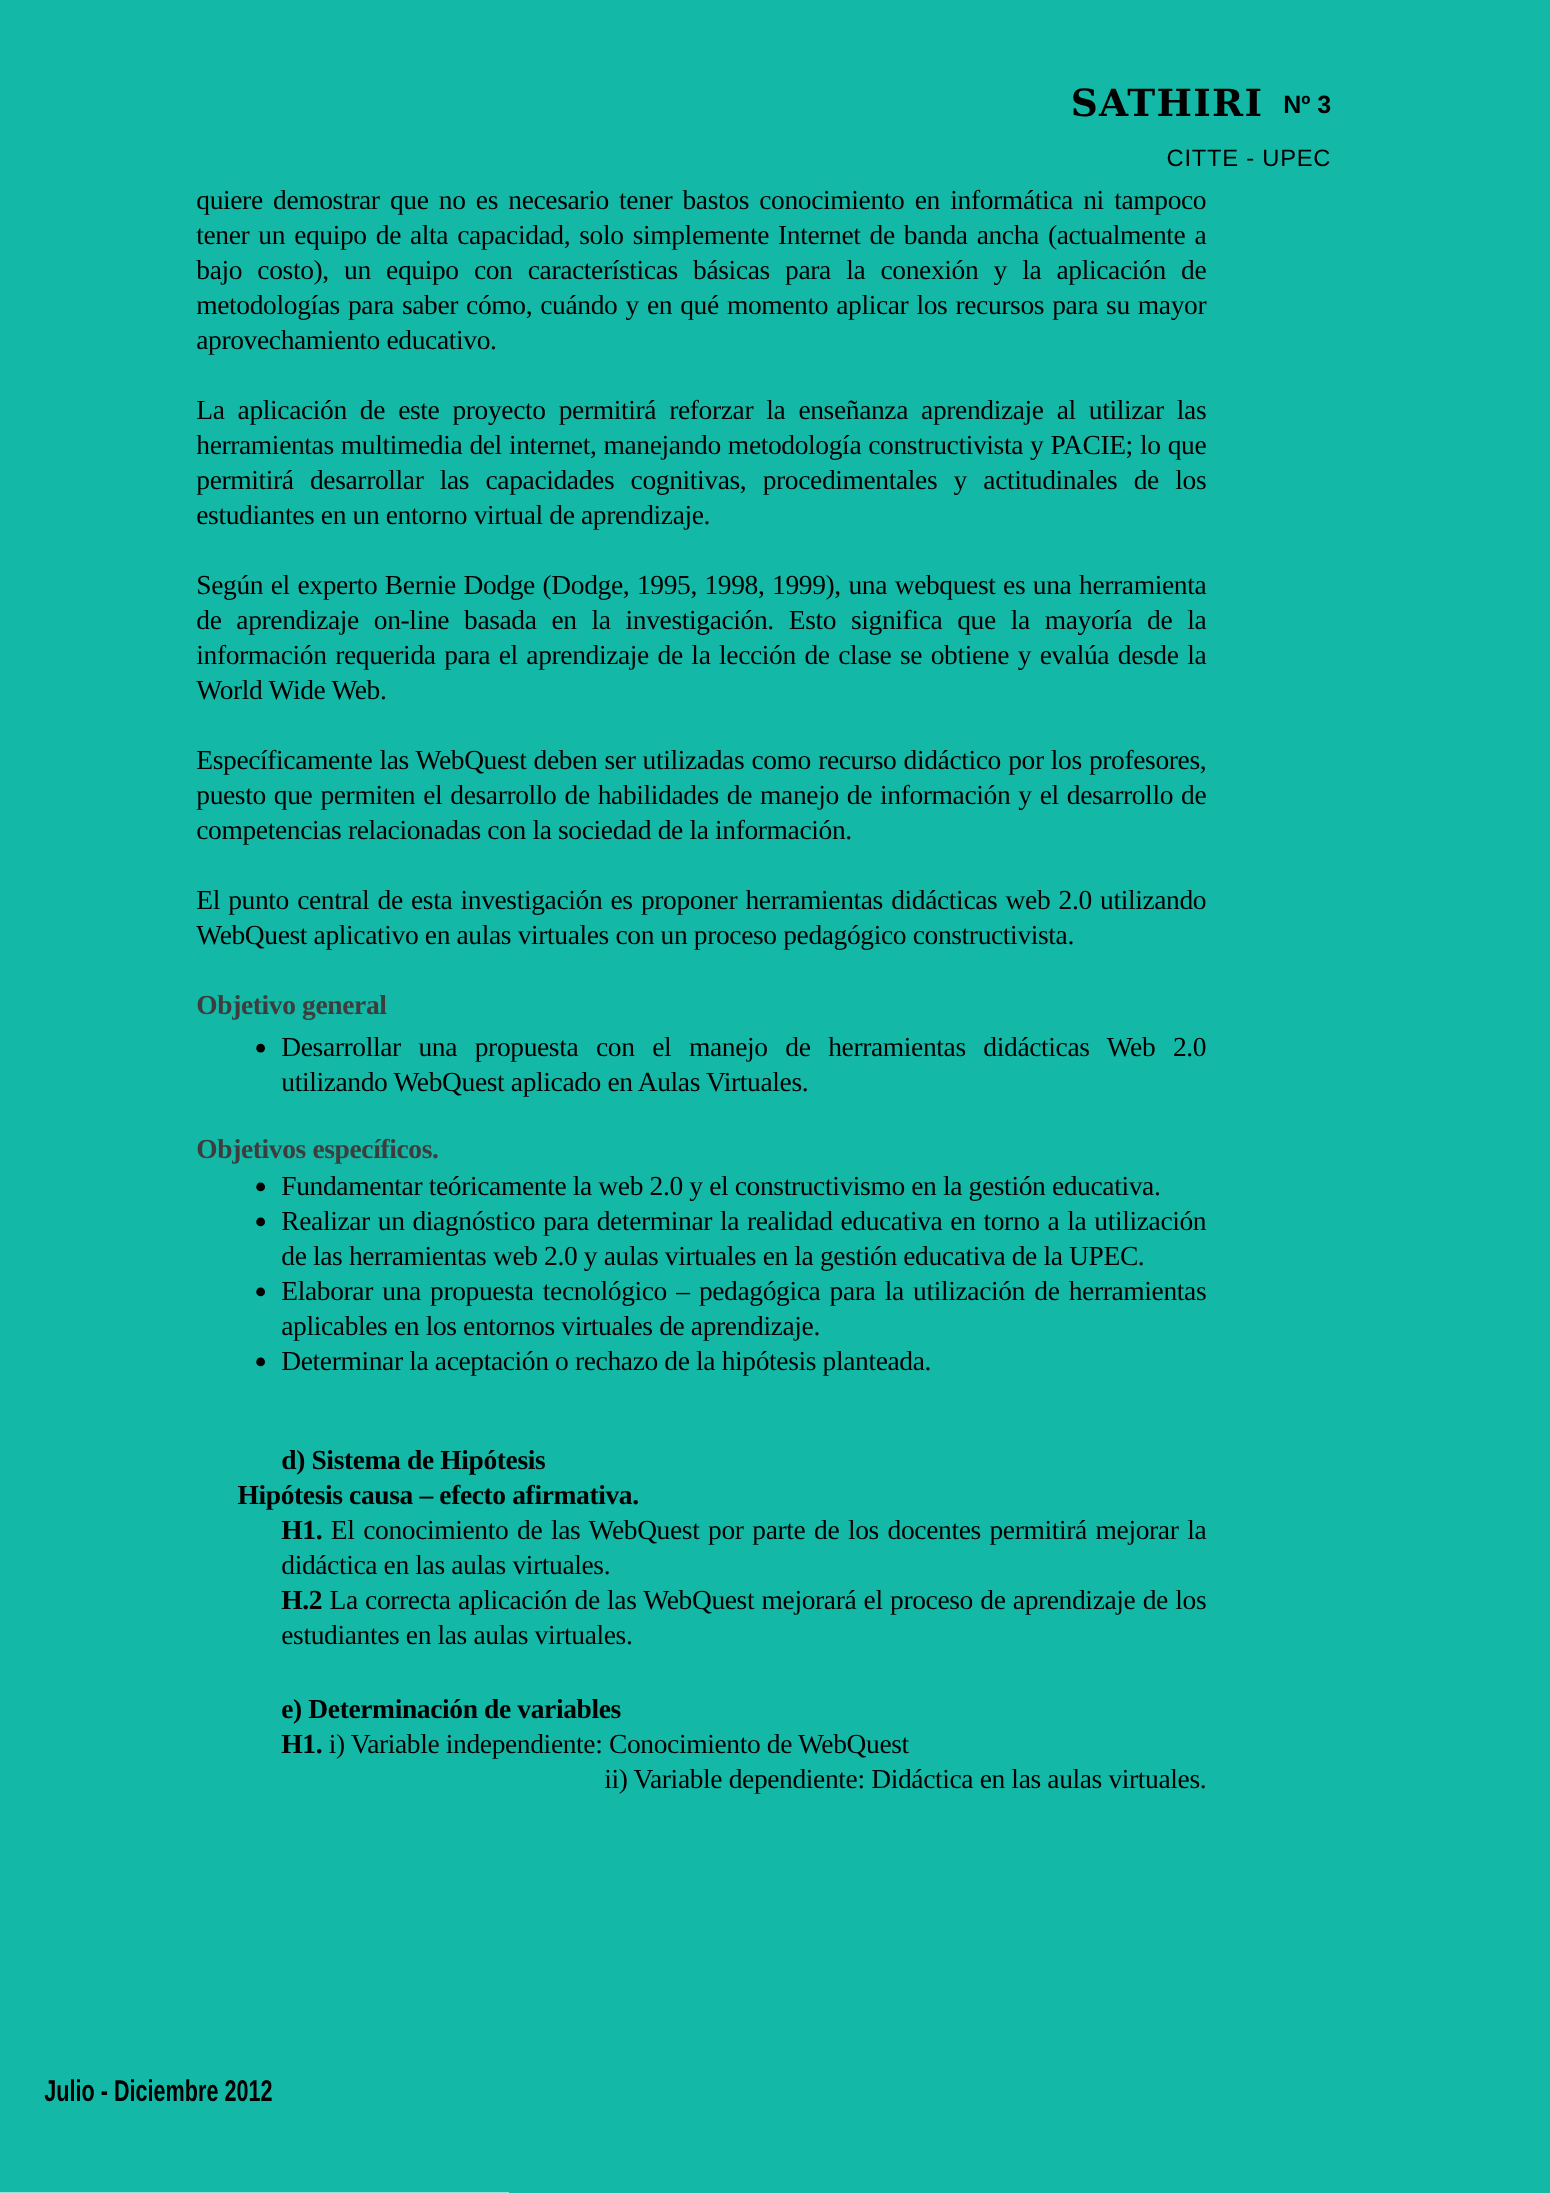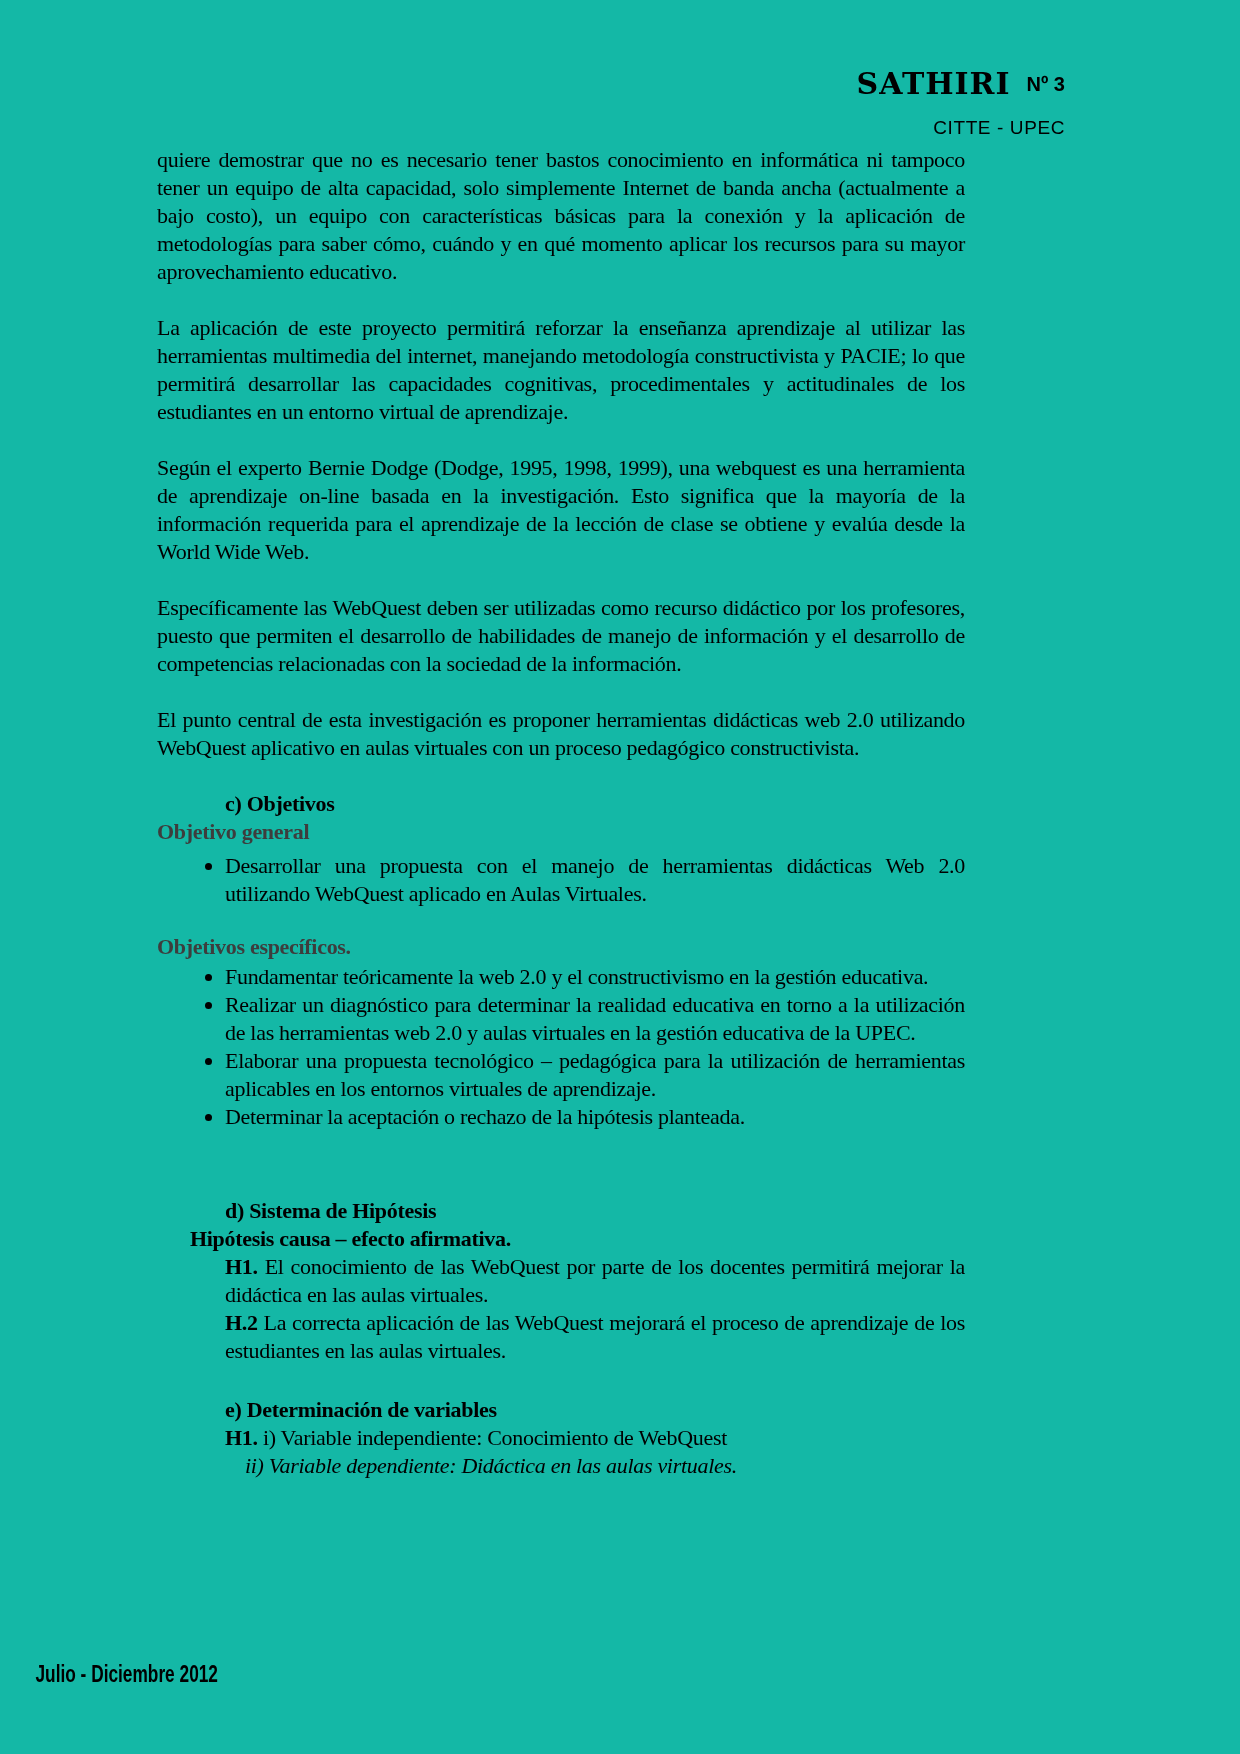--- a/index.html
+++ b/index.html
@@ -73,31 +73,31 @@
 
   ul.obj {
     margin: 6px 0 0 0;
     padding-left: 68px;
     list-style: disc outside;
   }
   ul.obj li { margin: 0; }
   ul.gap-after { margin-bottom: 25px; }
   ul.tight-top { margin-top: 2px; }
 
-  .sec-gap-lg { margin-top: 66px; }
+  .sec-gap-lg { margin-top: 51px; }
   .sec-gap-md { margin-top: 31px; }
 
   .hyp-para {
     margin: 0 0 0 68px;
     text-align: justify;
   }
   .b { font-weight: bold; }
 
   .var-line { margin: 0 0 0 68px; text-align: left; }
-  .var-line2 { margin: 0 0 0 88px; text-align: left; font-style: italic; }
+  .var-line2 { margin: 0 0 0 88px; text-align: right; }
 
   
   .footer {
     position: absolute;
     top: 1660px;
     left: 0;
     width: 1240px;
     text-align: left;
   }
   .footer-text {
@@ -123,21 +123,20 @@
   </div>
 
   <div class="content">
 
     <p class="body">quiere demostrar que no es necesario tener bastos conocimiento en informática ni tampoco tener un equipo de alta capacidad, solo simplemente Internet de banda ancha (actualmente a bajo costo), un equipo con características básicas para la conexión y la aplicación de metodologías para saber cómo, cuándo y en qué momento aplicar los recursos para su mayor aprovechamiento educativo.</p>
     <p class="body">La aplicación de este proyecto permitirá reforzar la enseñanza aprendizaje al utilizar las herramientas multimedia del internet, manejando metodología constructivista y PACIE; lo que permitirá desarrollar las capacidades cognitivas, procedimentales y actitudinales de los estudiantes en un entorno virtual de aprendizaje.</p>
     <p class="body">Según el experto Bernie Dodge (Dodge, 1995, 1998, 1999), una webquest es una herramienta de aprendizaje on-line basada en la investigación. Esto significa que la mayoría de la información requerida para el aprendizaje de la lección de clase se obtiene y evalúa desde la World Wide Web.</p>
     <p class="body">Específicamente las WebQuest deben ser utilizadas como recurso didáctico por los profesores, puesto que permiten el desarrollo de habilidades de manejo de información y el desarrollo de competencias relacionadas con la sociedad de la información.</p>
     <p class="body">El punto central de esta investigación es proponer herramientas didácticas web 2.0 utilizando WebQuest aplicativo en aulas virtuales con un proceso pedagógico constructivista.</p>
 
-    <div class="h-black indent-68">c) Objetivos</div>
     <div class="h-gray indent-36">Objetivo general</div>
     <ul class="obj gap-after">
       <li>Desarrollar una propuesta con el manejo de herramientas didácticas Web 2.0 utilizando WebQuest aplicado en Aulas Virtuales.</li>
     </ul>
 
     <div class="h-gray indent-36">Objetivos específicos.</div>
     <ul class="obj tight-top">
       <li>Fundamentar teóricamente la web 2.0 y el constructivismo en la gestión educativa.</li>
       <li>Realizar un diagnóstico para determinar la realidad educativa en torno a la utilización de las herramientas web 2.0 y aulas virtuales en la gestión educativa de la UPEC.</li>
       <li>Elaborar una propuesta tecnológico – pedagógica para la utilización de herramientas aplicables en los entornos virtuales de aprendizaje.</li>

